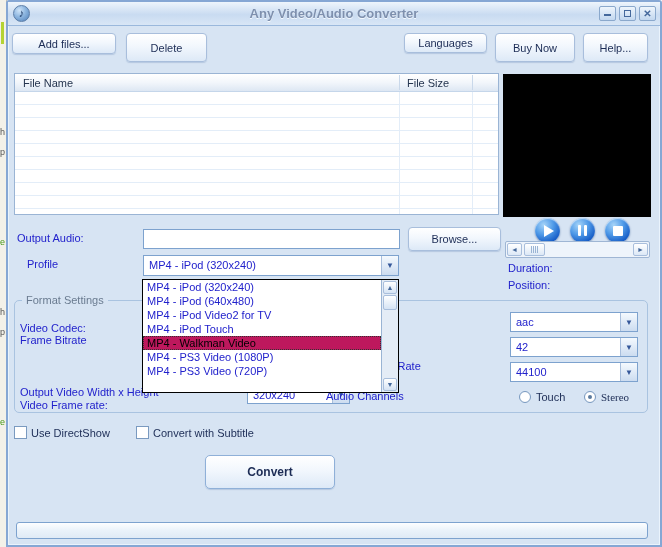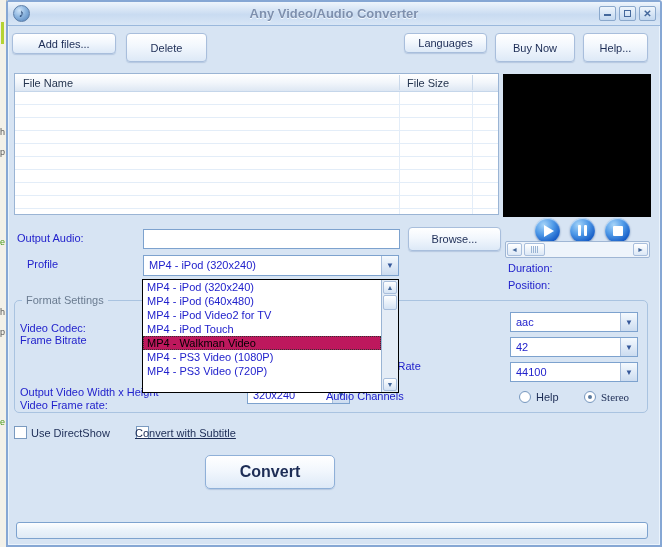--- a/index.html
+++ b/index.html
@@ -107,21 +107,21 @@
   .dd-item.selected { background:#be185d; color:#000; outline:1px dotted #333; outline-offset:-1px; }
   .dd-scroll { position:absolute; right:0; top:0; width:17px; bottom:0;
     background:#e4ecf6; border-left:1px solid #9ab4d4; }
   .dd-sbtn { position:absolute; left:1px; width:14px; height:13px; border:1px solid #a8bedc;
     border-radius:2px; background:linear-gradient(180deg,#fff,#d5e3f4); color:#44689c;
     font-size:7px; line-height:11px; text-align:center; }
   .dd-thumb { position:absolute; left:1px; top:15px; width:14px; height:15px;
     border:1px solid #a8bedc; border-radius:2px; background:linear-gradient(180deg,#fff,#d5e3f4); }
 
   
-  .convert-btn { left:197px; top:453px; width:130px; height:34px; font-size:16px;
+  .convert-btn { left:197px; top:453px; width:130px; height:34px; font-size:12px;
     font-weight:bold; border-radius:5px; border-color:#8fb0d8; }
   .progressbar { position:absolute; left:8px; top:520px; width:632px; height:17px;
     border:1px solid #7da2ce; border-radius:3px;
     background:linear-gradient(180deg,#fdfeff 0%,#eaf2fa 50%,#dfeaf6 100%); }
 </style>
 </head>
 <body>
 
 <div class="stage">
 
@@ -227,21 +227,21 @@
     <div class="combo" style="left:502px;top:335px;width:128px;height:20px;">
       <span class="combo-text">42</span>
       <span class="combo-btn">▼</span>
     </div>
     <div class="combo" style="left:502px;top:360px;width:128px;height:20px;">
       <span class="combo-text">44100</span>
       <span class="combo-btn">▼</span>
     </div>
 
     <span class="radio" style="left:511px;top:389px;"></span>
-    <div class="blue-label" style="left:528px;top:389px;color:#1c2c55;">Help</div>
+    <div class="blue-label" style="left:528px;top:389px;color:#1c2c55;">Touch</div>
     <span class="radio checked" style="left:576px;top:389px;"></span>
     <div class="blue-label" style="left:593px;top:389px;color:#1c2c55;font-family:Liberation Serif, serif;">Stereo</div>
 
     <div class="dd-list">
       <div class="dd-items">
         <div class="dd-item">MP4 - iPod (320x240)</div>
         <div class="dd-item">MP4 - iPod (640x480)</div>
         <div class="dd-item">MP4 - iPod Video2 for TV</div>
         <div class="dd-item">MP4 - iPod Touch</div>
         <div class="dd-item selected">MP4 - Walkman Video</div>
@@ -251,20 +251,20 @@
       <div class="dd-scroll">
         <div class="dd-sbtn" style="top:1px;">▲</div>
         <div class="dd-thumb"></div>
         <div class="dd-sbtn" style="bottom:1px;">▼</div>
       </div>
     </div>
 
     <span class="checkbox" style="left:6px;top:424px;"></span>
     <div class="blue-label" style="left:23px;top:425px;color:#1c2c55;">Use DirectShow</div>
     <span class="checkbox" style="left:128px;top:424px;"></span>
-    <div class="blue-label" style="left:127px;top:425px;color:#1c2c55;text-decoration:underline;">Convert with Subtitle</div>
+    <div class="blue-label" style="left:145px;top:425px;color:#1c2c55;">Convert with Subtitle</div>
 
     <button class="btn convert-btn">Convert</button>
 
     <div class="progressbar"></div>
 
   </div>
 </div>
 
 </body></html>

